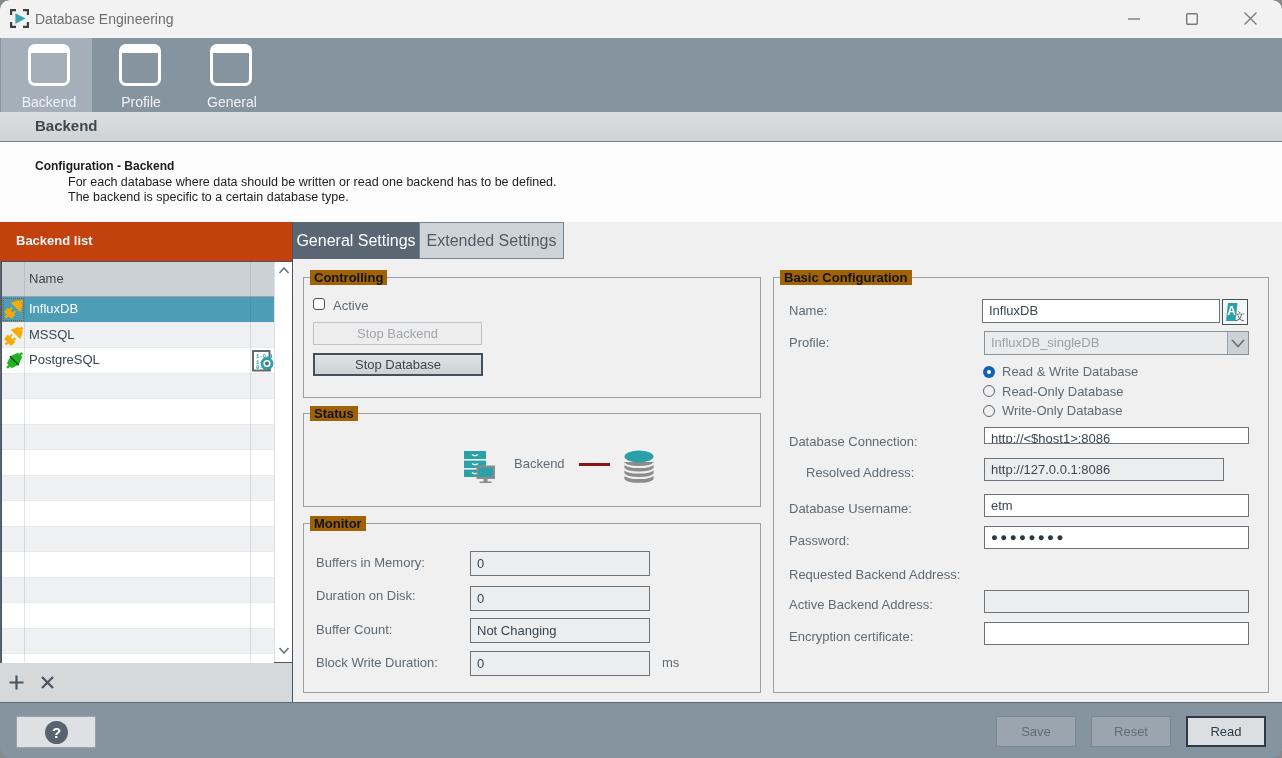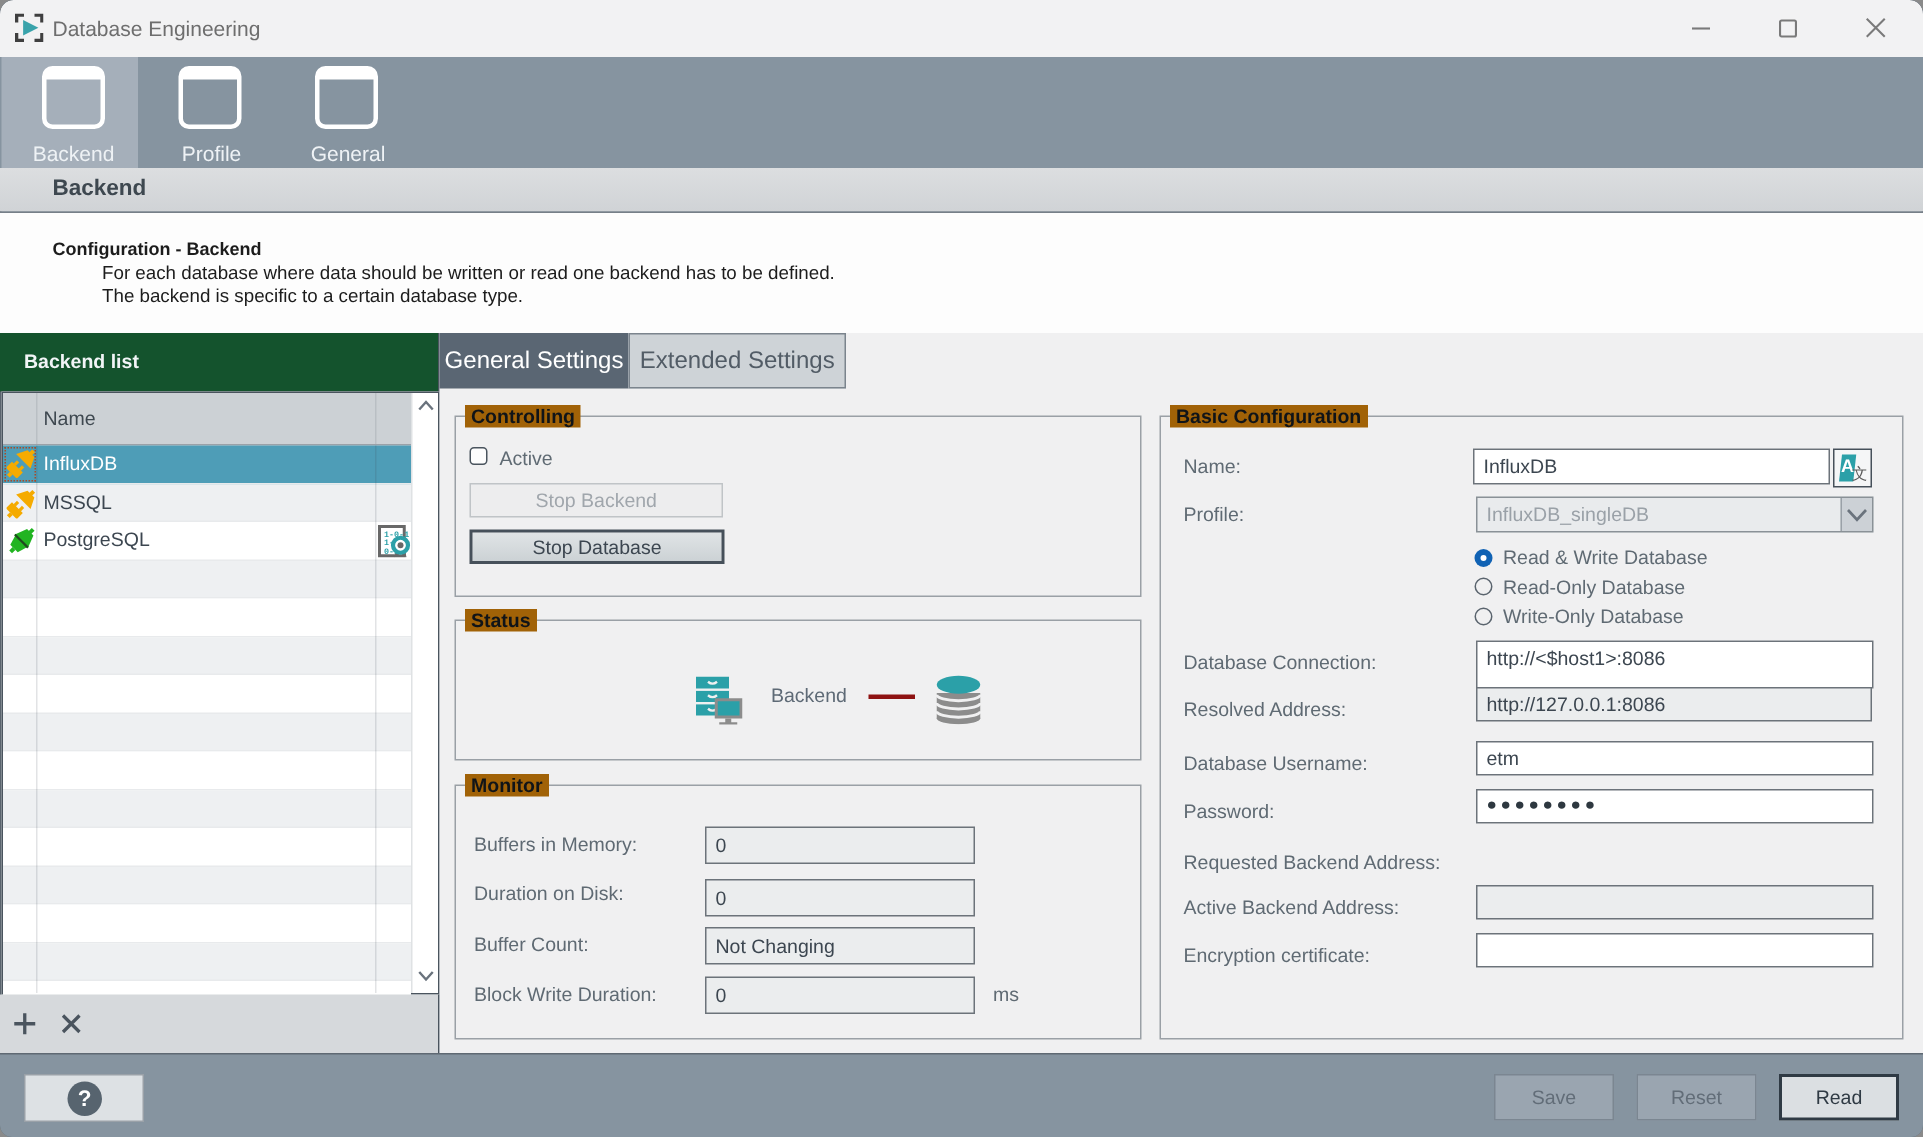--- a/index.html
+++ b/index.html
@@ -32,21 +32,21 @@
 
 #info { left:0; top:142px; width:1282px; height:80px; background:#fdfdfd; font-size:12.5px; color:#1c1c1c; }
 #info .b { position:absolute; left:35px; top:17px; font-weight:bold; font-size:12px; }
 #info .l2 { position:absolute; left:68px; top:33px; }
 #info .l3 { position:absolute; left:68px; top:48px; }
 
 
 #vsep { left:292px; top:222px; width:1px; height:480px; background:#4a545e; }
 
 
-#lp-head { left:0; top:222px; width:292px; height:39px; background:#14532d; }
+#lp-head { left:0; top:222px; width:292px; height:39px; background:#c2410c; }
 #lp-head span { position:absolute; left:16px; top:11px; font-size:13px; font-weight:bold; color:#f2f5f7; }
 #lp-table { left:1px; top:261px; width:292px; height:402px; background:#fff;
   border:1px solid #4a545e; }
 #lp-thead { position:absolute; left:0; top:0; width:272px; height:35px; background:#ccd1d5;
   border-bottom:1px solid #9aa1a8; }
 #lp-thead span { position:absolute; left:27px; top:9px; font-size:13px; color:#3e4850; }
 .vline { position:absolute; top:0; width:1px; background:rgba(60,70,80,0.15); }
 .trow { position:absolute; left:0; width:272px; border-bottom:1px solid #e8eaec; }
 .trow .nm { position:absolute; left:27px; top:4px; font-size:13px; color:#3c4650; }
 #scrollbar { position:absolute; left:272px; top:0; width:18px; height:400px; background:#fff;
@@ -288,23 +288,23 @@
         </div>
       </div>
       <div class="radio sel" style="left:209px;top:88px"></div>
       <span class="lbl" style="left:228px;top:86px">Read &amp; Write Database</span>
       <div class="radio" style="left:209px;top:107px"></div>
       <span class="lbl" style="left:228px;top:106px">Read-Only Database</span>
       <div class="radio" style="left:209px;top:127px"></div>
       <span class="lbl" style="left:228px;top:125px">Write-Only Database</span>
 
       <span class="lbl" style="left:15px;top:156px">Database Connection:</span>
-      <div class="inp" style="left:210px;top:149px;width:265px;height:32px">http://&lt;$host1&gt;:8086</div>
-      <span class="lbl" style="left:15px;top:187px">Resolved Address:</span>
-      <div class="inp ro" style="left:210px;top:180px;width:264px;height:23px">http://127.0.0.1:8086</div>
+      <div class="inp" style="left:210px;top:149px;width:265px;height:17px">http://&lt;$host1&gt;:8086</div>
+      <span class="lbl" style="left:32px;top:187px">Resolved Address:</span>
+      <div class="inp ro" style="left:210px;top:180px;width:240px;height:23px">http://127.0.0.1:8086</div>
       <span class="lbl" style="left:15px;top:223px">Database Username:</span>
       <div class="inp" style="left:210px;top:216px;width:265px;height:23px">etm</div>
       <span class="lbl" style="left:15px;top:255px">Password:</span>
       <div class="inp" style="left:210px;top:248px;width:265px;height:23px;font-size:11.5px;letter-spacing:2.4px;color:#2e3840">●●●●●●●●</div>
       <span class="lbl" style="left:15px;top:289px">Requested Backend Address:</span>
       <span class="lbl" style="left:15px;top:319px">Active Backend Address:</span>
       <div class="inp ro" style="left:210px;top:312px;width:265px;height:23px"></div>
       <span class="lbl" style="left:15px;top:351px">Encryption certificate:</span>
       <div class="inp" style="left:210px;top:344px;width:265px;height:23px"></div>
     </div>

